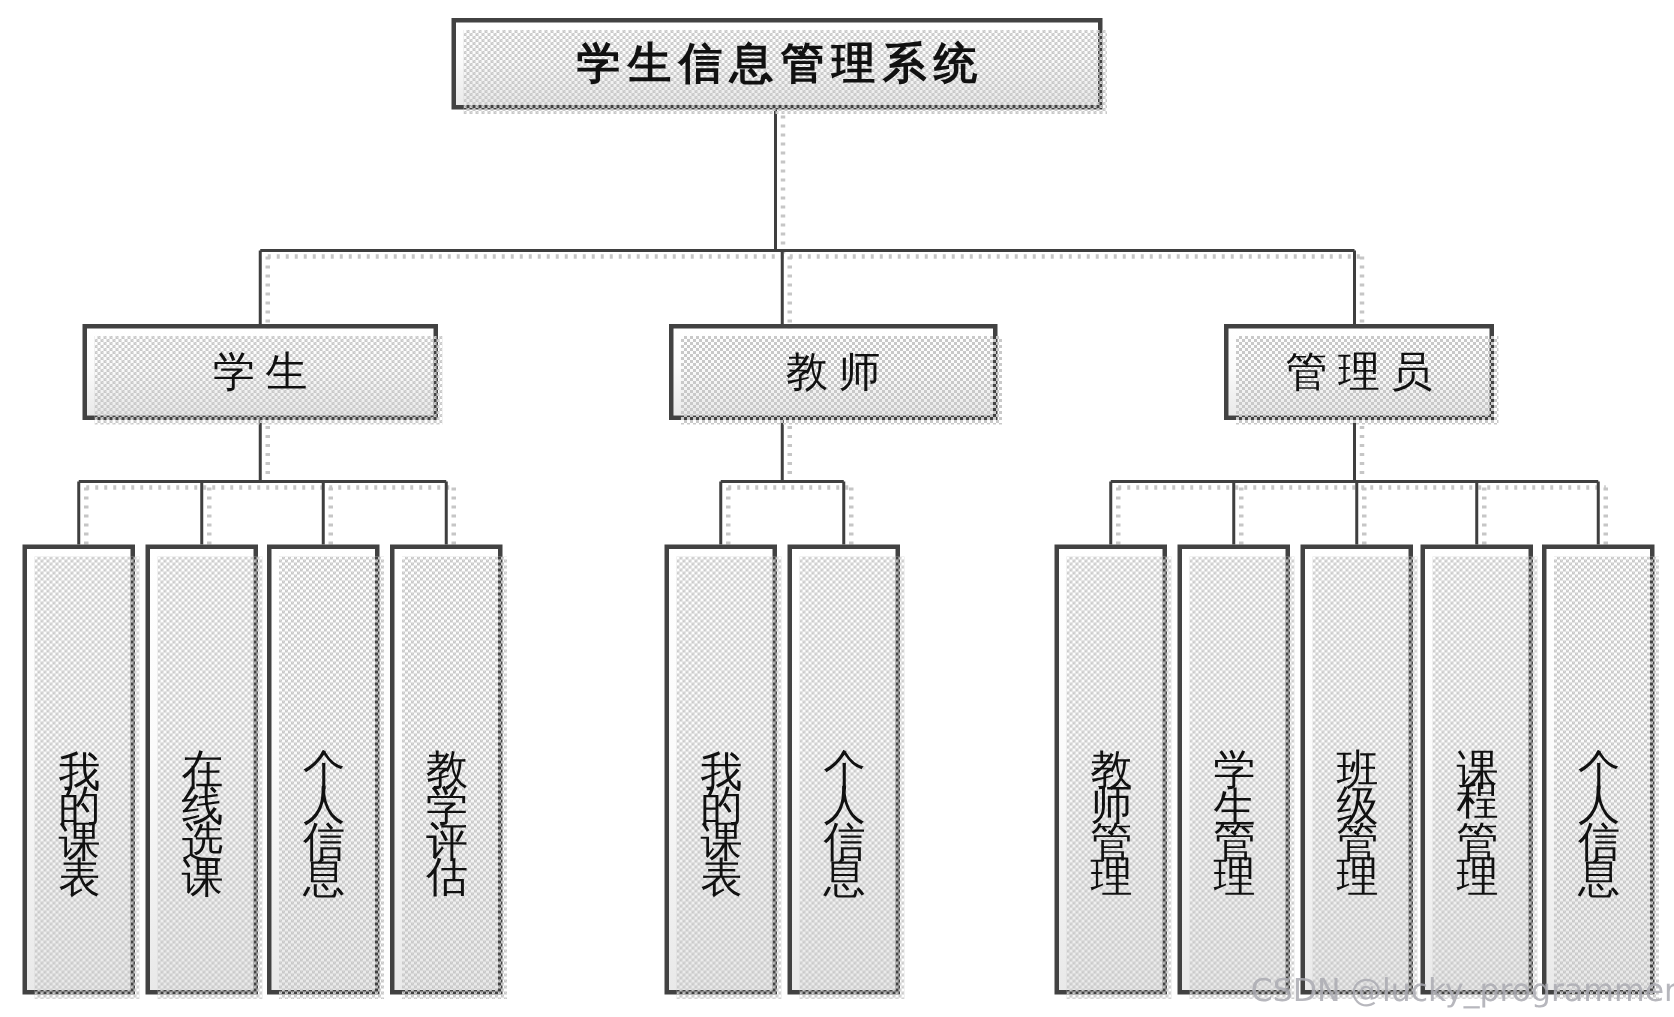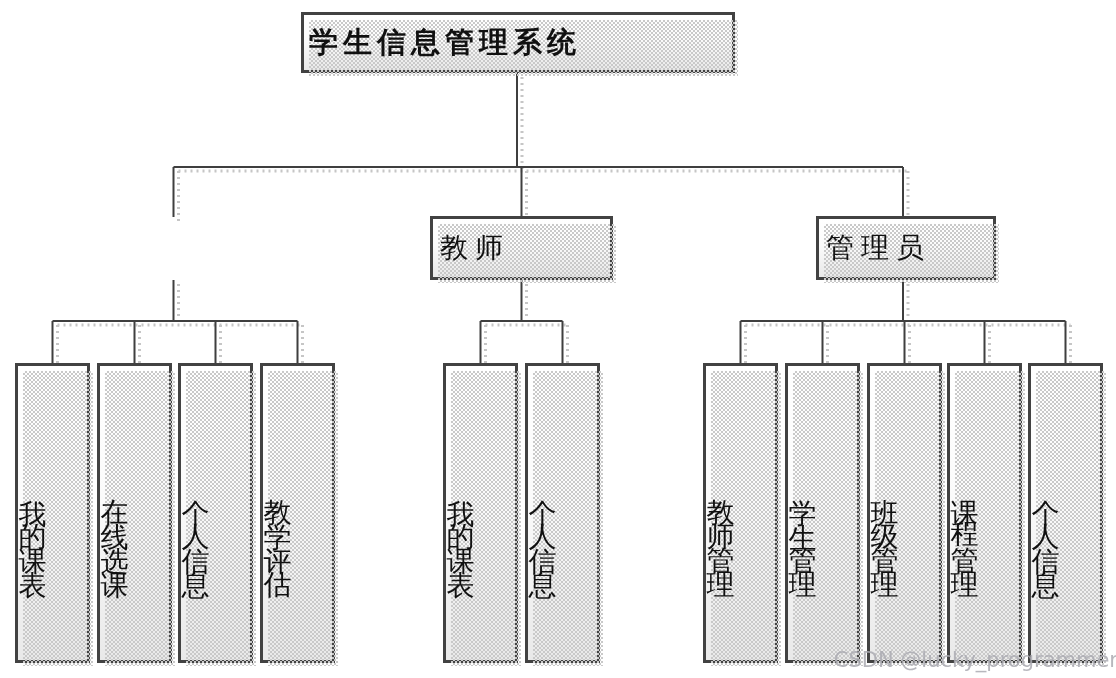--- a/index.html
+++ b/index.html
@@ -5,34 +5,34 @@
   html,body{margin:0;padding:0;background:#ffffff;}
   .stage{
     position:relative;width:1116px;height:678px;background:#ffffff;overflow:hidden;
     font-family:"DejaVu Serif","Liberation Serif",serif;color:#111111;
   }
   svg.lines{position:absolute;left:0;top:0;z-index:1;}
   .box{
     position:absolute;z-index:2;box-sizing:border-box;
     border:3px solid #424242;
     background:linear-gradient(180deg,#ffffff 0%,#fbfbfb 45%,#e9e9e9 100%);
-    display:flex;align-items:center;
+    display:flex;align-items:center;justify-content:center;
   }
   
   .box::before{
     content:"";position:absolute;left:5px;top:5px;width:calc(100% + 1px);height:calc(100% + 1px);z-index:-1;
     background-image:
       linear-gradient(45deg,#c9c9c9 25%,transparent 25%,transparent 75%,#c9c9c9 75%),
       linear-gradient(45deg,#c9c9c9 25%,transparent 25%,transparent 75%,#c9c9c9 75%);
     background-position:0 0,2px 2px;background-size:4px 4px;
   }
   .root-box{left:301px;top:12px;width:434px;height:61px;font-weight:bold;font-size:29px;letter-spacing:5px;padding-left:5px;}
   .branch-box{top:216px;height:64px;font-size:28px;letter-spacing:7px;padding-left:7px;}
   #branch-0{left:55px;width:237px;}
-  #branch-1{left:430px;width:183px;}
+  #branch-1{left:446px;width:219px;}
   #branch-2{left:816px;width:180px;}
   .leaf-box{top:363px;width:75px;height:300px;font-size:28px;}
   #leaf-0-0{left:15px;}  #leaf-0-1{left:97px;}  #leaf-0-2{left:178px;} #leaf-0-3{left:260px;}
   #leaf-1-0{left:443px;} #leaf-1-1{left:525px;}
   #leaf-2-0{left:703px;} #leaf-2-1{left:785px;} #leaf-2-2{left:867px;} #leaf-2-3{left:947px;} #leaf-2-4{left:1028px;}
   .vtext{
     writing-mode:vertical-rl;text-orientation:upright;
     letter-spacing:24px;line-height:1;transform:translateY(12px);
   }
   .watermark{
@@ -52,20 +52,23 @@
     </g>
     <g>
       <path d="M517 73V167M173.5 167H903M173.5 167V217M521.5 167V217M903 167V217M173.5 280V321M52.5 321H297.5M52.5 321V363M134.5 321V363M215.5 321V363M297.5 321V363M521.5 280V321M480.5 321H562.5M480.5 321V363M562.5 321V363M903 280V321M740.5 321H1065.5M740.5 321V363M822.5 321V363M904.5 321V363M984.5 321V363M1065.5 321V363" fill="none" stroke="#3f3f3f" stroke-width="2"></path>
     </g>
   </svg>
 
   <div class="box root-box">
     <span>学生信息管理系统</span>
   </div>
 
+  <div class="box branch-box" id="branch-0">
+    <span>学生</span>
+  </div>
   <div class="box branch-box" id="branch-1">
     <span>教师</span>
   </div>
   <div class="box branch-box" id="branch-2">
     <span>管理员</span>
   </div>
 
   <div class="box leaf-box" id="leaf-0-0">
     <span class="vtext">我的课表</span>
   </div>

